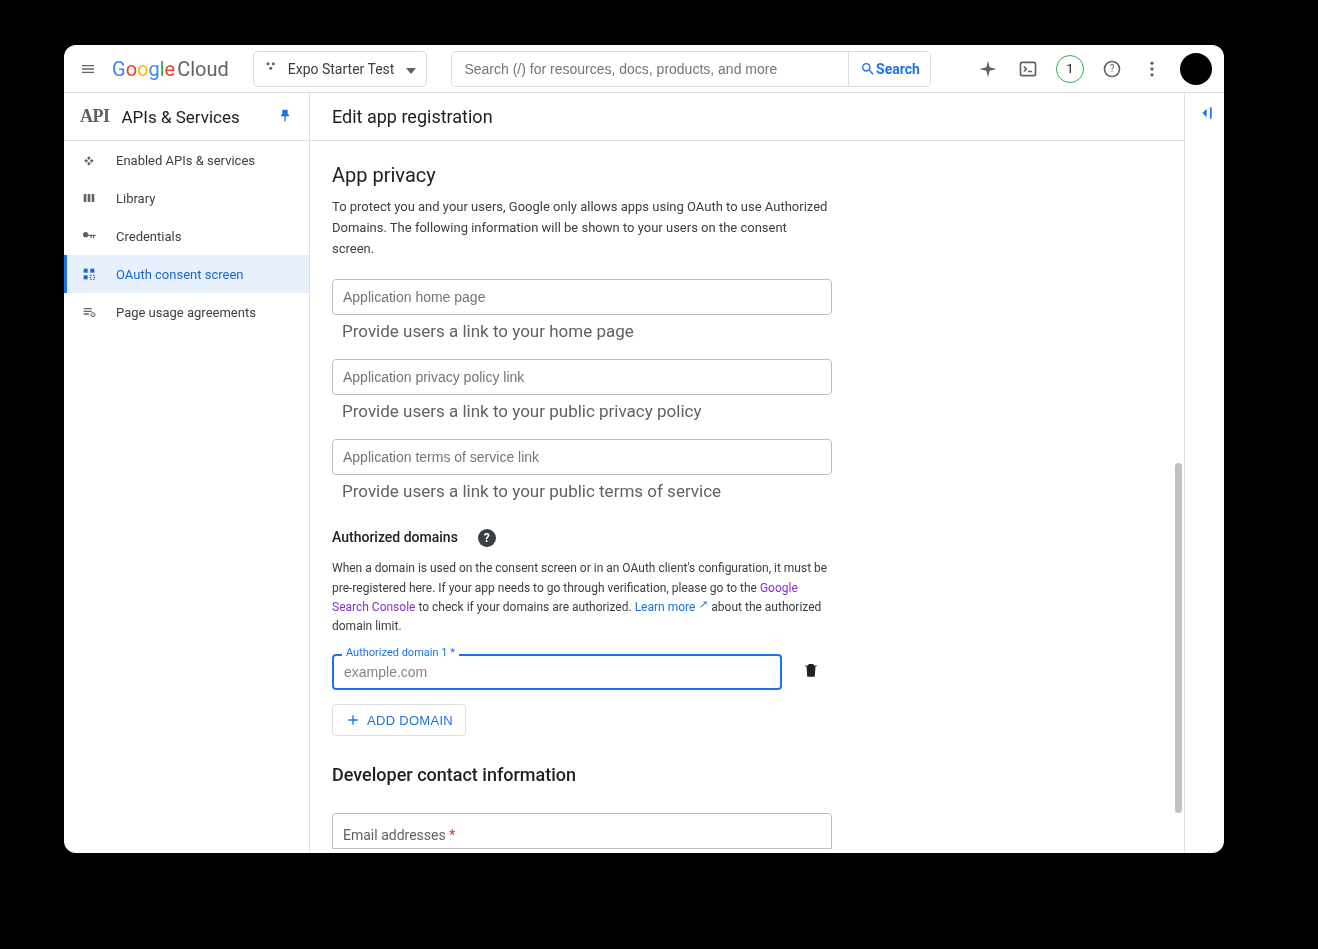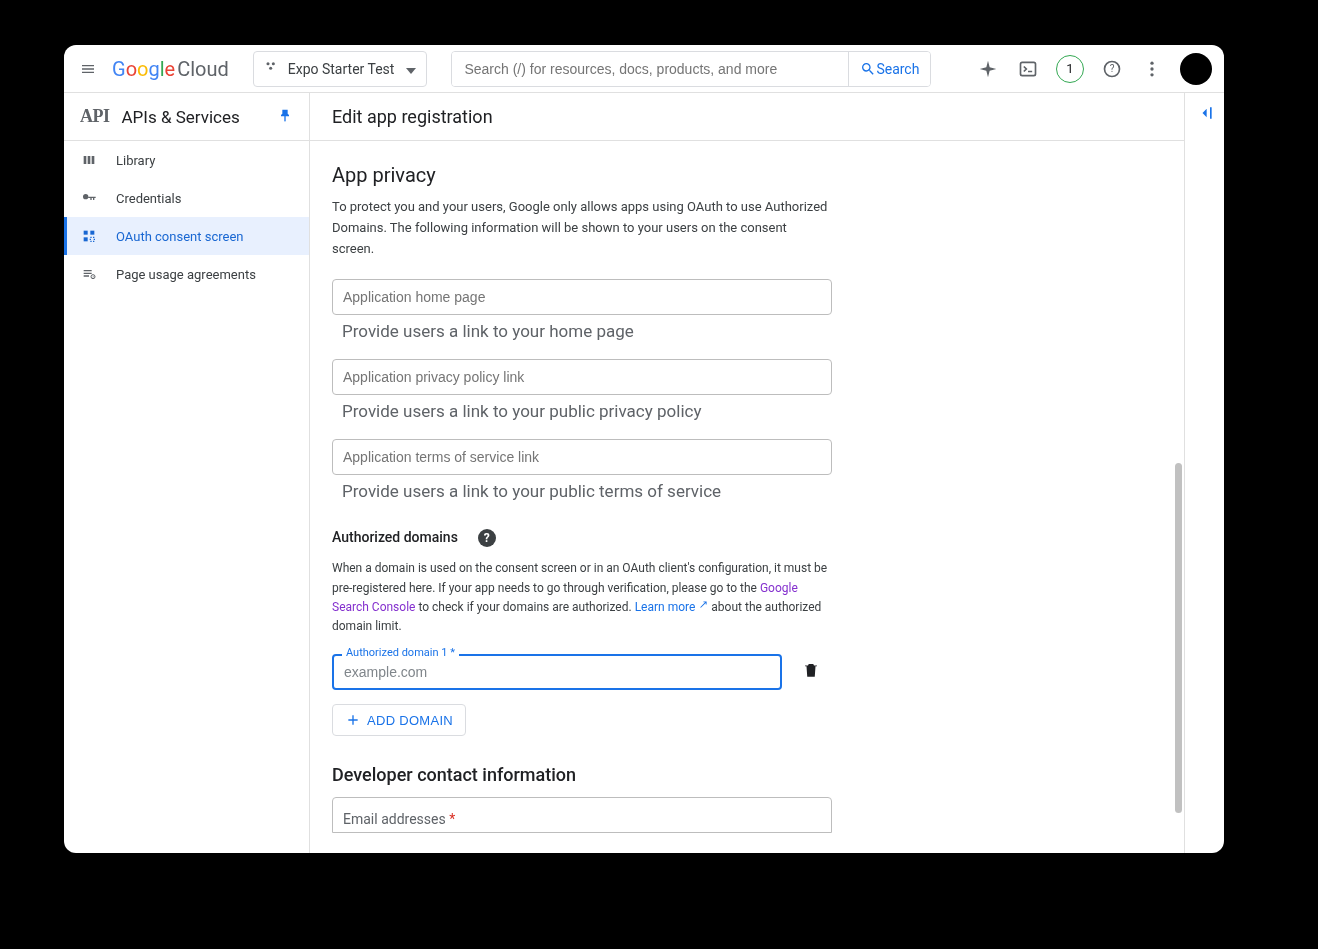--- a/index.html
+++ b/index.html
@@ -49,21 +49,21 @@
   .project-picker .drop{margin-left:4px;}
   .search-wrap{
     flex:1; max-width:480px; height:36px; border:1px solid #dadce0; border-radius:4px;
     display:flex; align-items:stretch; overflow:hidden; margin-left:12px;
   }
   .search-input{
     flex:1; border:none; outline:none; padding:0 12px; font-size:14px; color:#5f6368;
   }
   .search-btn{
     width:82px; border-left:1px solid #dadce0; display:flex; align-items:center; justify-content:center;
-    gap:0; color:#1a73e8; font-size:14px; cursor:pointer; background:#fff;
+    gap:0; color:#1a73e8; font-size:14px; cursor:pointer; background:#fff;font-weight:bold;
   }
   .hdr-actions{margin-left:auto; display:flex; align-items:center; gap:16px;}
   .hdr-icon{width:24px;height:24px;display:flex;align-items:center;justify-content:center;cursor:pointer;color:#5f6368;}
   .trial-badge{width:28px;height:28px;border:1.5px solid #34A853;border-radius:50%;display:flex;align-items:center;justify-content:center;font-size:13px;color:#202124;}
   .avatar{width:32px;height:32px;border-radius:50%;background:#000;}
   
   .content{flex:1;display:flex;min-height:0;}
   
   .sidebar{width:246px;border-right:1px solid #e0e0e0;display:flex;flex-direction:column;}
   .sidebar-head{height:48px;display:flex;align-items:center;padding:0 16px;gap:12px;border-bottom:1px solid #e0e0e0;}
@@ -73,21 +73,21 @@
   .sb-item{height:38px;display:flex;align-items:center;padding:0 16px;gap:18px;font-size:13px;color:#3c4043;cursor:pointer;}
   .sb-item.active{background:#e8f0fe;color:#1967d2;border-left:3px solid #1a73e8;padding-left:13px;}
   .sb-item .sb-icon{width:18px;height:18px;display:flex;align-items:center;justify-content:center;color:#5f6368;}
   .sb-item.active .sb-icon{color:#1967d2;}
   
   .main{flex:1;display:flex;min-height:0;}
   .main-body{flex:1;overflow-y:auto;position:relative;}
   .main-head{height:48px;display:flex;align-items:center;padding:0 22px;border-bottom:1px solid #e0e0e0;font-size:18px;color:#202124;}
   .form-area{padding:22px;}
   .section-h{font-size:20px;color:#202124;margin-bottom:10px;}
-  .section-h2{font-size:18px;color:#202124;margin-bottom:12px;font-weight:500;margin-top:28px;}
+  .section-h2{font-size:18px;color:#202124;margin-bottom:28px;font-weight:500;margin-top:28px;}
   .desc{font-size:13px;color:#3c4043;line-height:1.6;max-width:500px;margin-bottom:20px;}
   .field{margin-bottom:6px;max-width:500px;}
   .tf{width:100%;height:36px;border:1px solid #bdbdbd;border-radius:4px;padding:0 10px;font-size:14px;outline:none;}
   .helper{font-size:17px;color:#5f6368;margin:6px 4px 18px 10px;}
   .auth-head{display:flex;align-items:flex-start;gap:20px;font-size:14px;font-weight:500;color:#202124;margin-top:28px;margin-bottom:12px;}
   .help-circ{width:18px;height:18px;border-radius:50%;background:#3c4043;color:#fff;display:flex;align-items:center;justify-content:center;font-size:12px;font-weight:bold;}
   .auth-desc{font-size:12px;color:#3c4043;line-height:1.6;max-width:500px;margin-bottom:18px;}
   .auth-desc a{color:#1a73e8;text-decoration:none;}
   .auth-desc a.visited{color:#8430ce;}
   .ext-icon{display:inline-block;vertical-align:middle;margin-left:2px;}
@@ -187,20 +187,28 @@
       <div class="sidebar-head">
         <span class="api-icon">API</span>
         <span class="title">APIs &amp; Services</span>
         <span class="pin-icon"><svg width="16" height="16" viewBox="0 0 24 24">
               <path fill="#1a73e8" d="M16 4v6l2 2v2h-5v7l-1 1-1-1v-7H6v-2l2-2V4h8z"></path>
             </svg></span>
       </div>
       <div class="sb-item">
         <span class="sb-icon">
             <svg width="16" height="16" viewBox="0 0 24 24">
+              <path fill="#5f6368" d="M12 4l4 4-4 4-4-4 4-4zm-6 6l4 4-4 4-4-4 4-4zm12 0l4 4-4 4-4-4 4-4zm-6 6l4 4-4 4-4-4 4-4z" transform="scale(0.7) translate(5,5)"></path>
+            </svg>
+          </span>
+        <span>Enabled APIs &amp; services</span>
+      </div>
+      <div class="sb-item">
+        <span class="sb-icon">
+            <svg width="16" height="16" viewBox="0 0 24 24">
               <path fill="#5f6368" d="M4 6h4v12H4zm6 0h4v12h-4zm6 0h4v12h-4z"></path>
             </svg>
           </span>
         <span>Library</span>
       </div>
       <div class="sb-item">
         <span class="sb-icon">
             <svg width="16" height="16" viewBox="0 0 24 24">
               <path fill="#5f6368" d="M7 14a4 4 0 110-8 4 4 0 010 8zm4-4h11v2h-2v3h-2v-3h-2v3h-2v-3h-3"></path>
             </svg>

